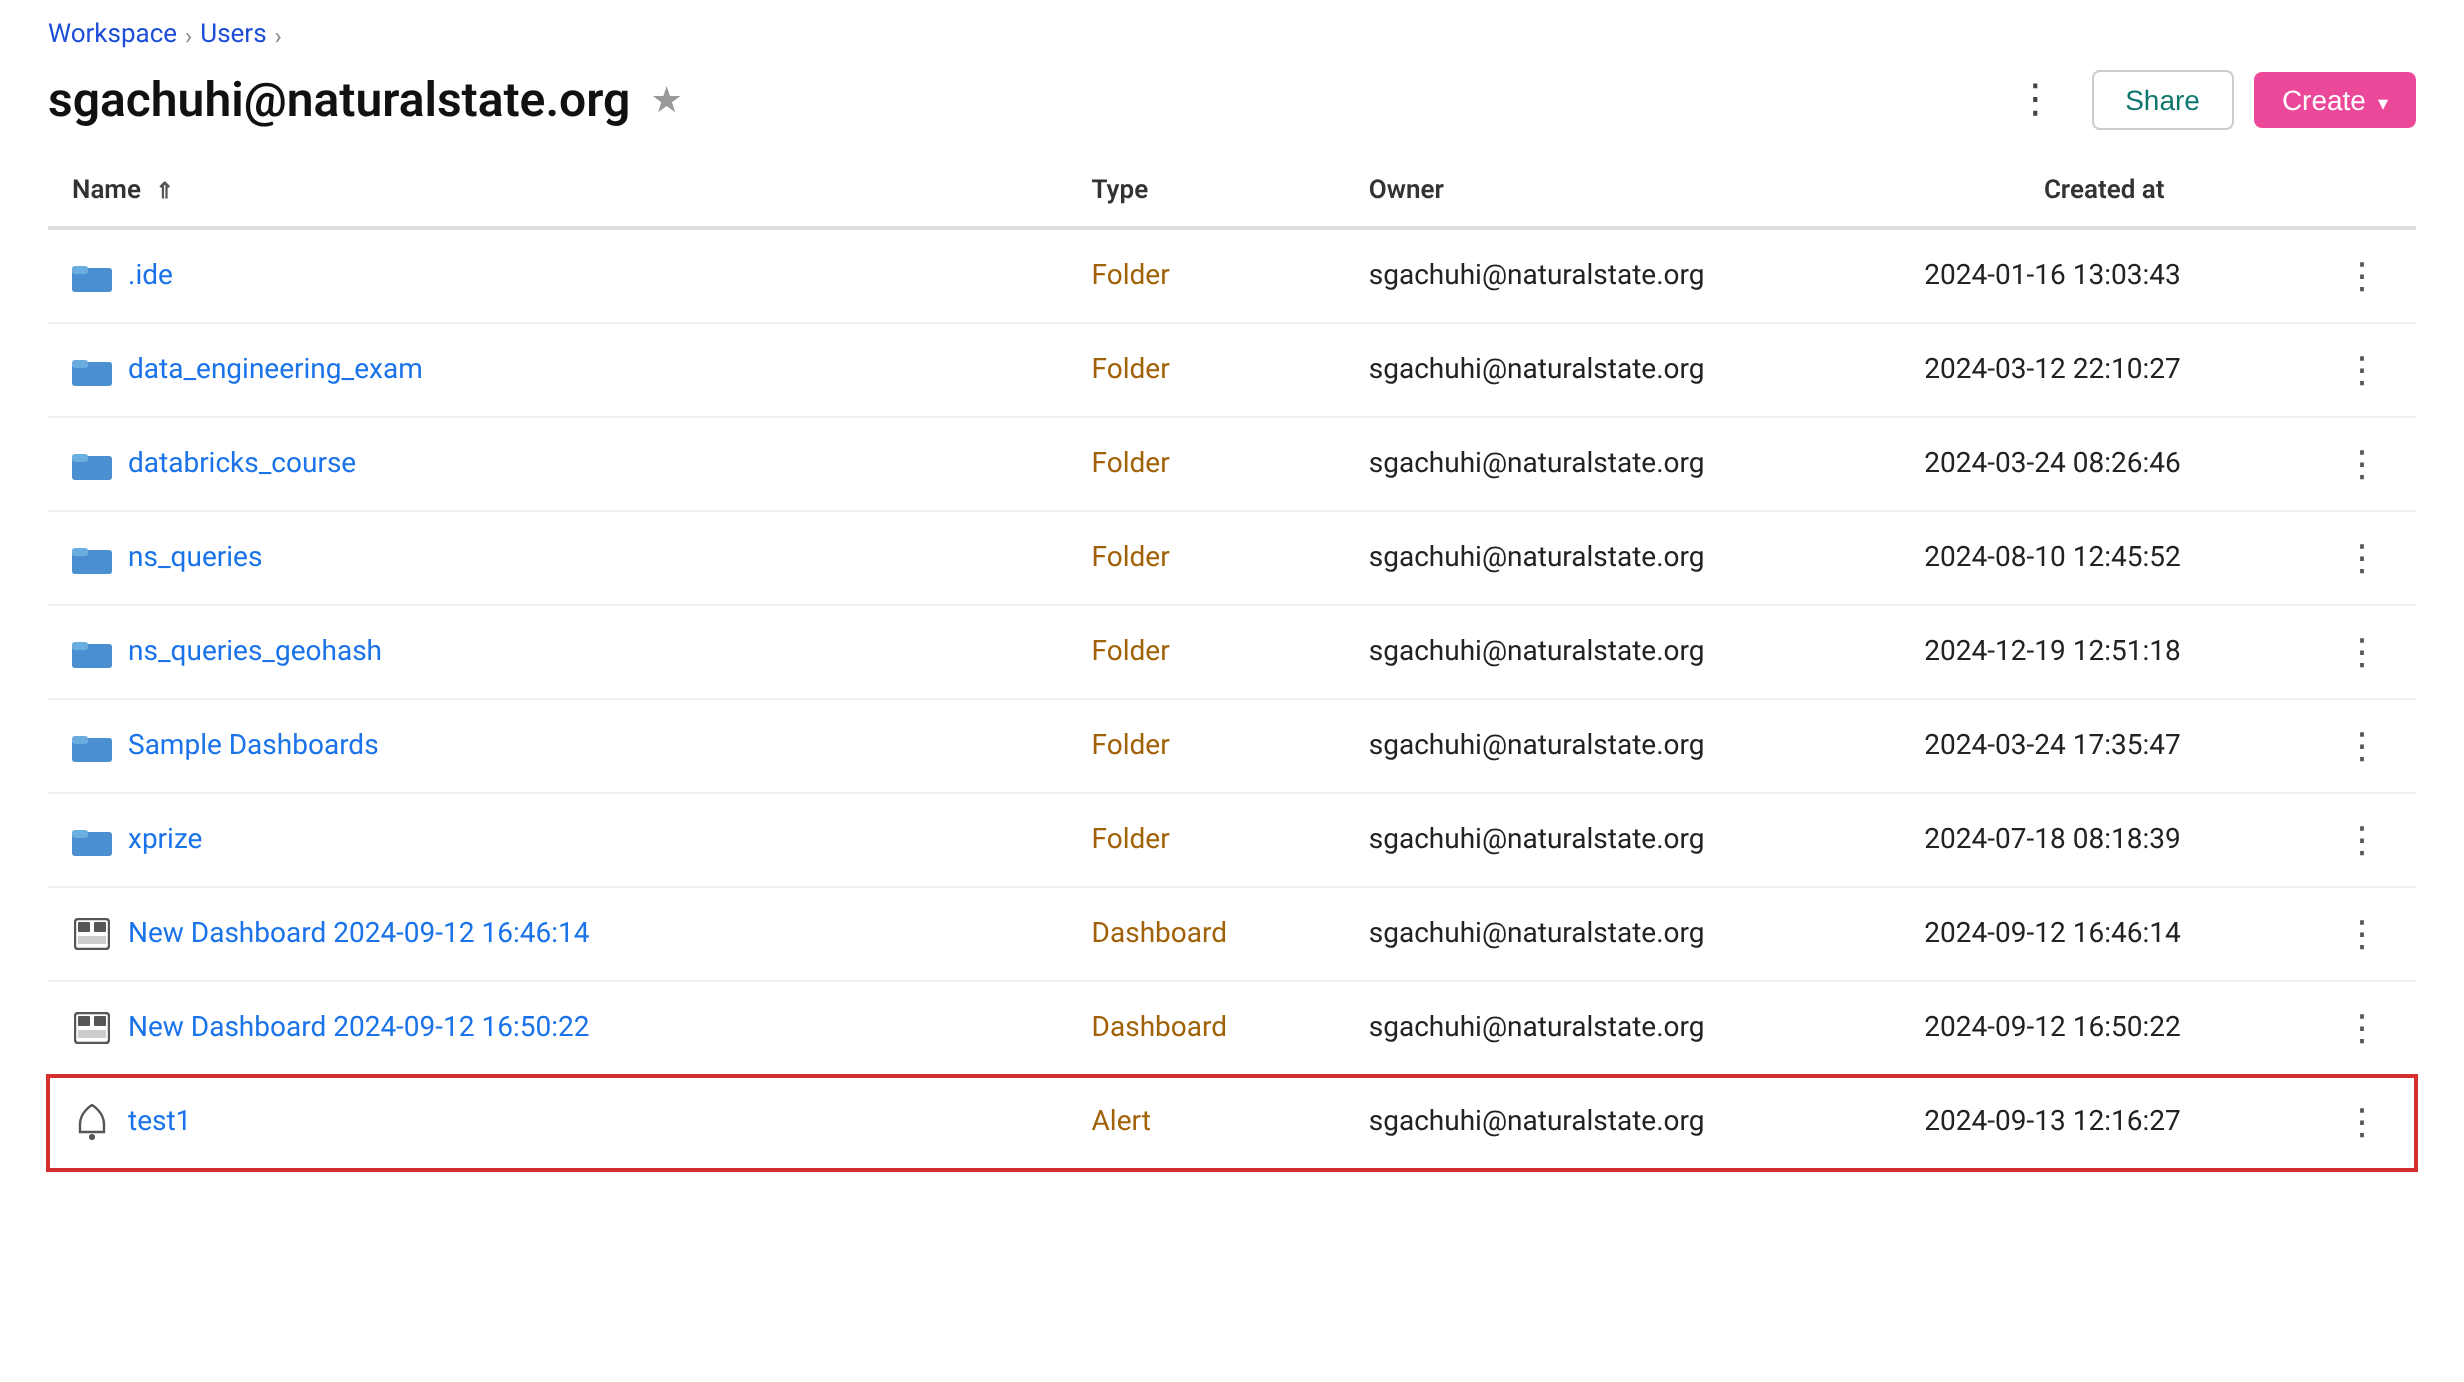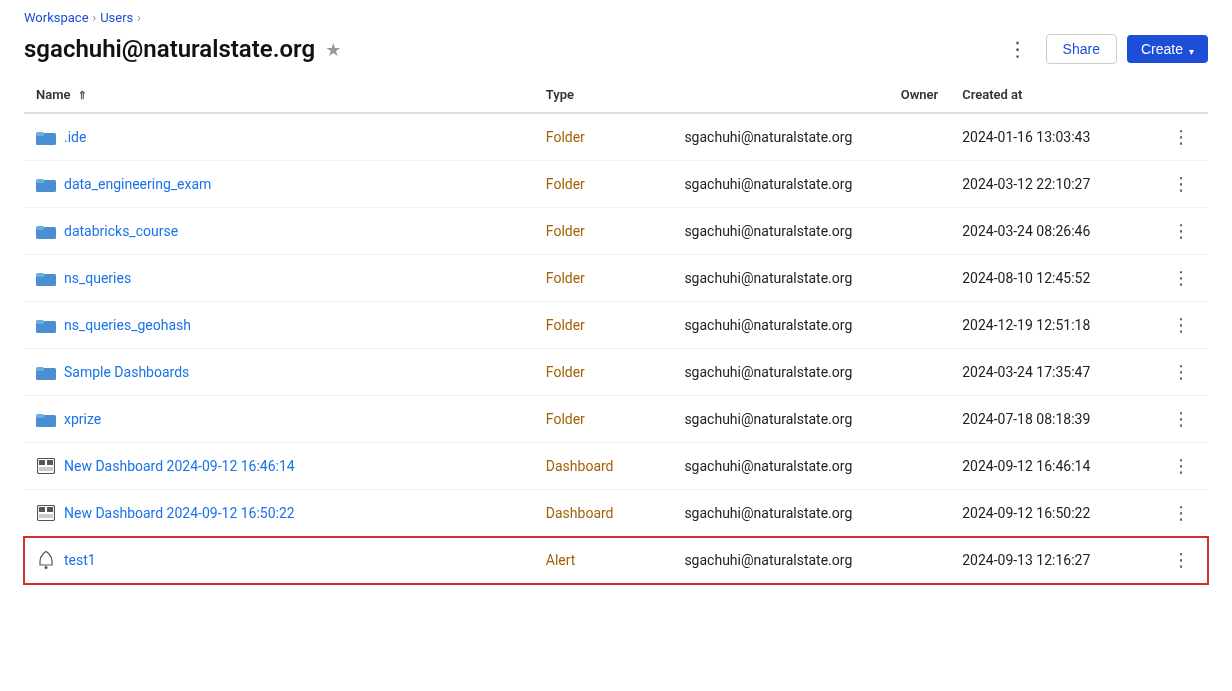--- a/index.html
+++ b/index.html
@@ -66,24 +66,24 @@
       padding: 4px 8px;
       border-radius: 4px;
     }
     .share-btn {
       background: #fff;
       border: 1px solid #ccc;
       border-radius: 4px;
       padding: 6px 16px;
       cursor: pointer;
       font-size: 14px;
-      color: #1d4ed8;
+      color: #0f766e;
     }
     .create-btn {
-      background: #1d4ed8;
+      background: #ec4899;
       border: none;
       border-radius: 4px;
       padding: 6px 14px;
       cursor: pointer;
       font-size: 14px;
       color: #fff;
       display: flex;
       align-items: flex-end;
       gap: 6px;
     }
@@ -109,24 +109,24 @@
       color: #333;
     }
     thead th.name-col {
       width: 45%;
     }
     thead th.type-col {
       width: 12%;
     }
     thead th.owner-col {
       width: 24%;
-      text-align: right;
     }
     thead th.created-col {
       width: 18%;
+      text-align: center;
     }
     thead th.actions-col {
       width: 40px;
     }
     .sort-icon {
       font-size: 11px;
       margin-left: 4px;
       color: #555;
     }
     tbody tr {

